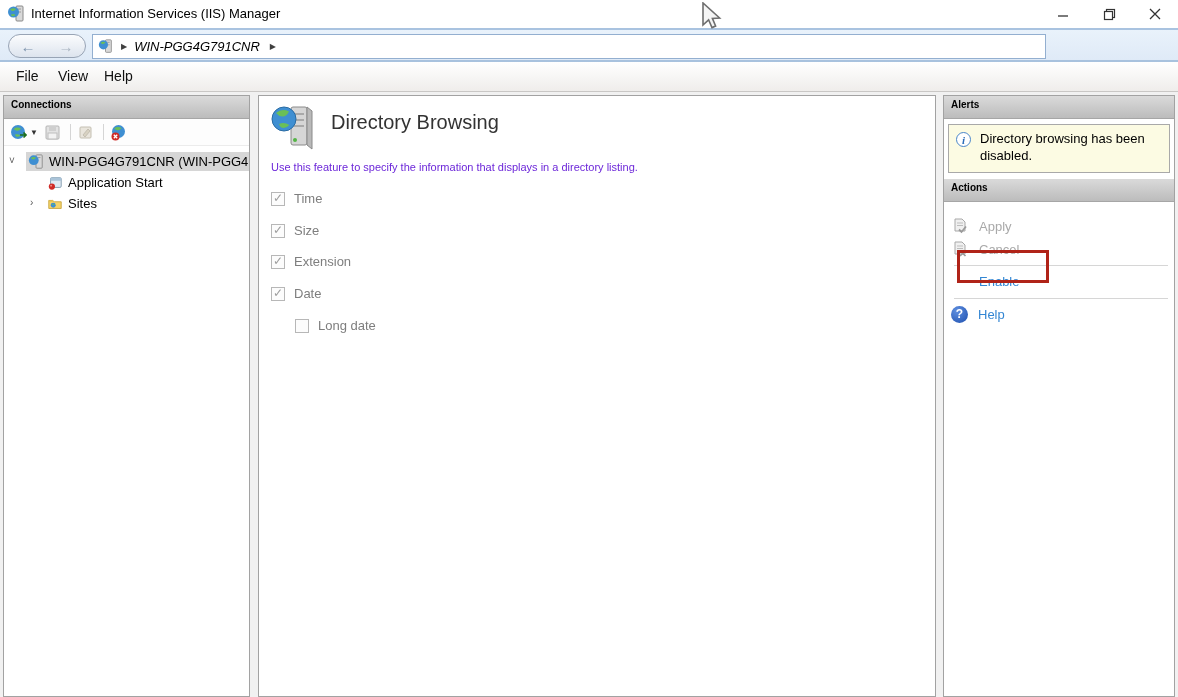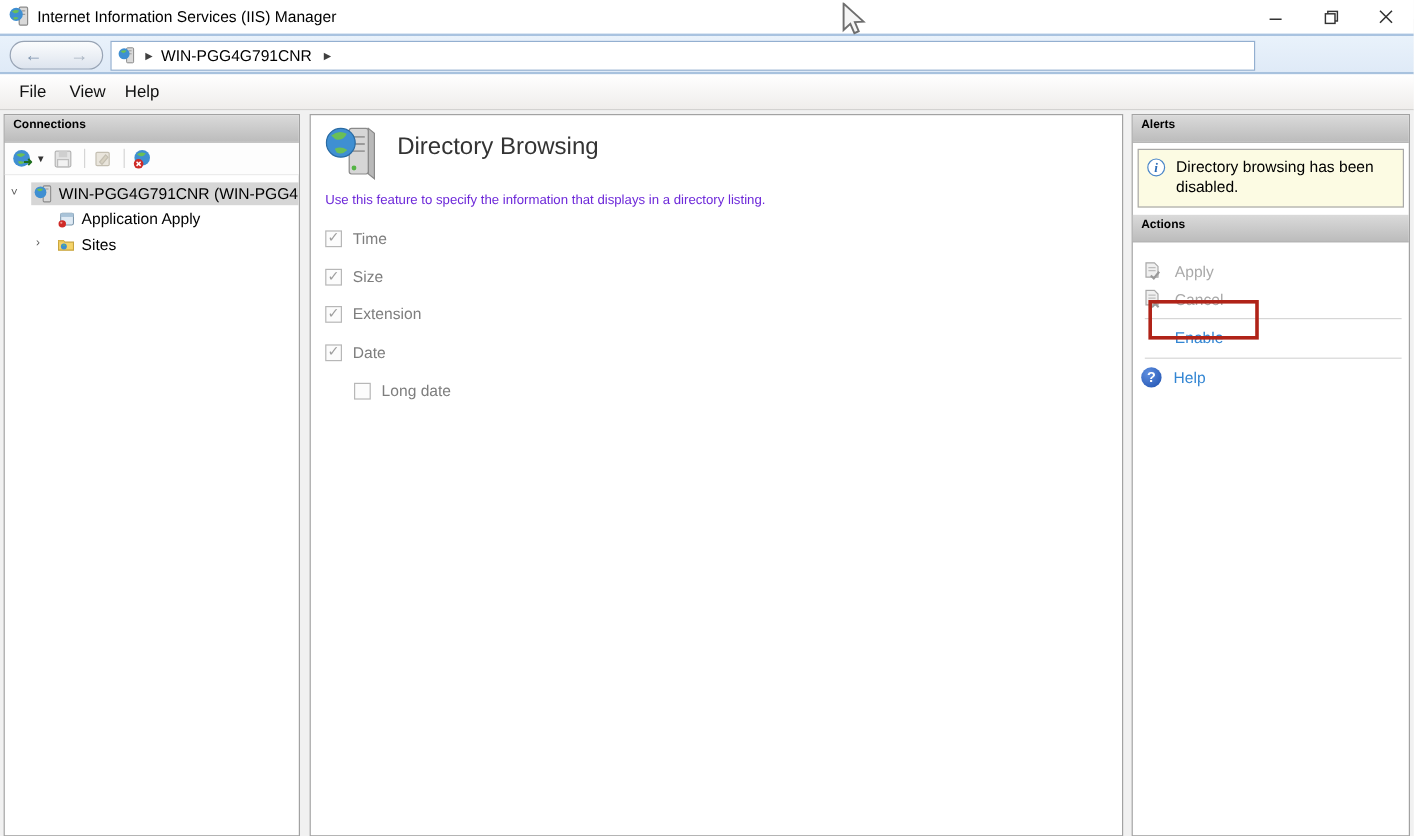--- a/index.html
+++ b/index.html
@@ -20,21 +20,21 @@
     border-top:2px solid #a9c3e0; border-bottom:2px solid #a8c2de; }
   .navpill { position:absolute; left:8px; top:4px; width:78px; height:24px; border-radius:13px;
     background:linear-gradient(#fbfcfd,#dde4ee); border:1px solid #98a4b5; display:flex; align-items:center; justify-content:space-around; }
   .navpill .arrow { font-size:15px; line-height:1; }
   .arrow-back { color:#7d93ad; }
   .arrow-fwd  { color:#aab5c2; }
   .crumbbar { position:absolute; left:92px; top:4px; width:954px; height:25px; background:#fff;
     border:1px solid #93afd0; display:flex; align-items:center; padding-left:5px; }
   .crumbbar .node-icon { width:15px; height:15px; margin-right:6px; }
   .crumb-sep { font-size:8px; color:#404040; margin:0 7px 0 2px; }
-  .crumb-label { font-size:13px; color:#000; }
+  .crumb-label { font-size:13px; color:#000;font-style:italic; }
   .tb-icon { position:absolute; top:33px; width:26px; height:24px; border-radius:4px;
     display:flex; align-items:center; justify-content:center; }
   .tb-refresh { left:1051px; background:linear-gradient(#63c653,#2f9e27); border:1px solid #23791c;
     color:#fff; font-size:15px; font-weight:bold; }
   .tb-stop { left:1080px; background:#d9dfe7; border:1px solid #bcc5d0; color:#9aa4b1; font-size:13px; font-weight:bold; }
   .tb-home { left:1109px; }
   .tb-sep { position:absolute; left:1138px; top:35px; width:1px; height:20px; background:#9fb6d2; }
   .tb-help { left:1142px; width:22px; height:22px; top:34px; border-radius:50%;
     background:radial-gradient(circle at 35% 30%, #5f8fe0, #1d4fae); border:1px solid #173f8c;
     color:#fff; font-size:14px; font-weight:bold; }
@@ -215,21 +215,21 @@
       </div>
     </div>
     <div class="tree-row" style="padding-left:41px;">
       <div class="row-inner">
         <svg class="tree-icon" viewBox="0 0 18 18">
           <rect x="4" y="3" width="12" height="11" rx="1.5" fill="#dfeaf4" stroke="#7d97ac"></rect>
           <rect x="4" y="3" width="12" height="3.5" fill="#a9c3d8"></rect>
           <circle cx="5.5" cy="13" r="3.5" fill="#cf2a27"></circle>
           <circle cx="4.6" cy="12" r="1" fill="#f09b96"></circle>
         </svg>
-        <span class="tree-label">Application Apply</span>
+        <span class="tree-label">Application Start</span>
       </div>
     </div>
     <div class="tree-row" style="padding-left:41px;">
       <span class="tree-chevron" style="left:26px;">›</span>
       <div class="row-inner">
         <svg class="tree-icon" viewBox="0 0 18 18">
           <path d="M2 5 L2 14 L16 14 L16 6.5 L8 6.5 L6.5 5 Z" fill="#f5d469" stroke="#c8a43e"></path>
           <path d="M2 5 L6.5 5 L8 6.5 L2 6.5 Z" fill="#e8c253"></path>
           <circle cx="7" cy="10.5" r="2.8" fill="#3f8fd2"></circle>
           <path d="M5.5 9.3 Q7 8.3 8.6 9.2 Q7.7 10.4 6.3 10 Z" fill="#6abf57"></path>

